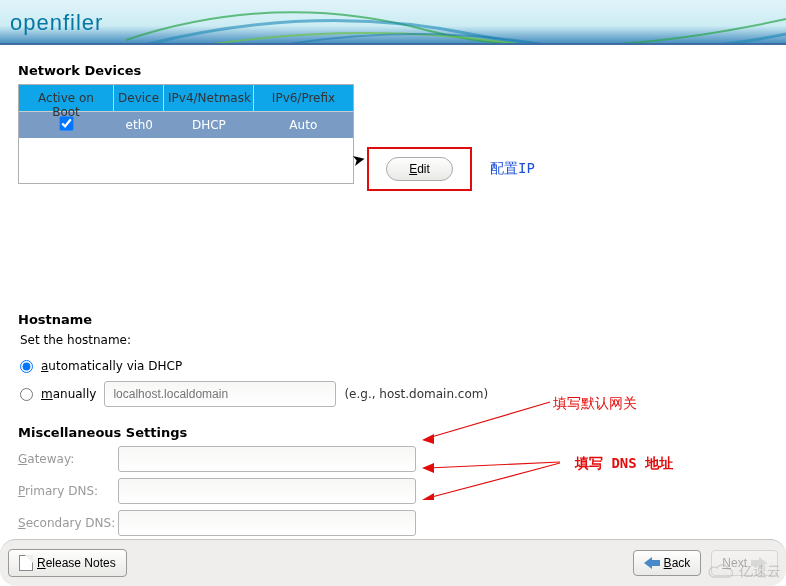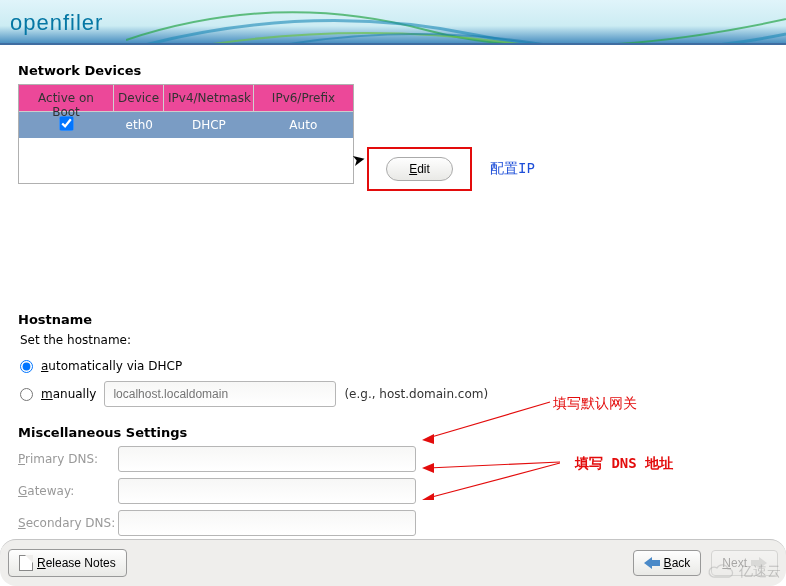--- a/index.html
+++ b/index.html
@@ -38,21 +38,21 @@
     .device-box {
       width: 336px;
       height: 100px;
       border: 1px solid #b0b0b0;
       background: #fff;
     }
     .device-header {
       display: flex;
       height: 27px;
       border-bottom: 1px solid #ccc;
-      background: #ec4899;
+      background: #0ea5e9;
     }
     .device-header .hcell {
       border-right: 1px solid #d0d0d0;
       padding: 6px 4px;
       font-size: 12px;
       color: #333;
       text-align: center;
     }
     .device-header .hcell:last-child { border-right: none; }
     .col1 { width: 96px; }
@@ -252,25 +252,25 @@
       <span><span class="u">m</span><span>anually</span></span>
       <input type="text" class="textfield manual-input" placeholder="localhost.localdomain" style="">
       <span class="eg">(e.g., host.domain.com)</span>
     </label>
   </div>
 
   <div class="misc-section">
     <div class="section-title">Miscellaneous Settings</div>
 
     <div class="misc-row">
+      <div class="label"><span class="u">G</span><span>ateway:</span></div>
+      <input type="text" class="textfield" style="">
+    </div>
+    <div class="misc-row">
       <div class="label"><span class="u">P</span><span>rimary DNS:</span></div>
-      <input type="text" class="textfield" style="">
-    </div>
-    <div class="misc-row">
-      <div class="label"><span class="u">G</span><span>ateway:</span></div>
       <input type="text" class="textfield" style="">
     </div>
     <div class="misc-row">
       <div class="label"><span class="u">S</span><span>econdary DNS:</span></div>
       <input type="text" class="textfield" style="">
     </div>
   </div>
 
   <svg class="annot-svg" style="left:420px; top:345px;" width="140" height="110">
     <line class="arrow-line" x1="130" y1="12" x2="8" y2="48"></line>

